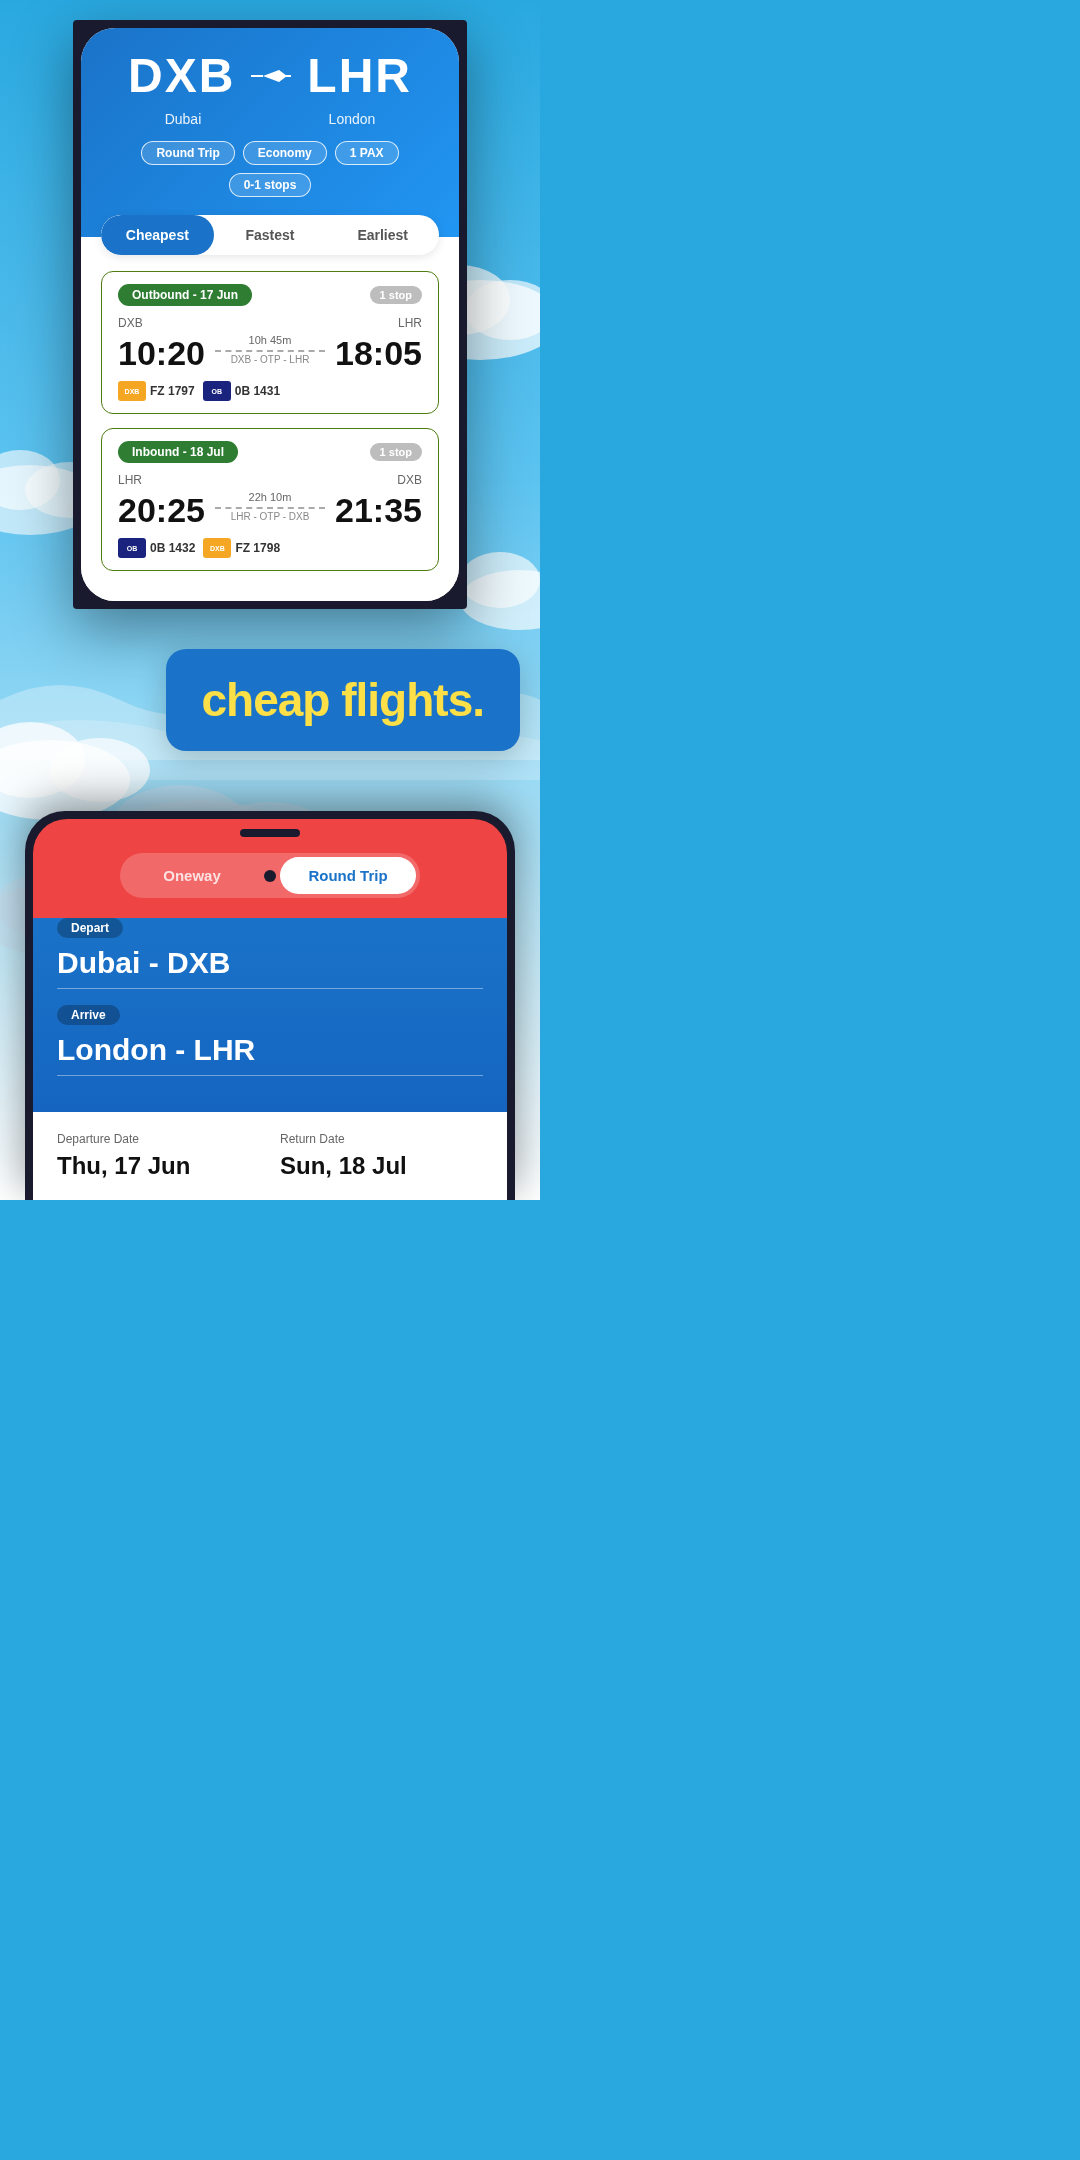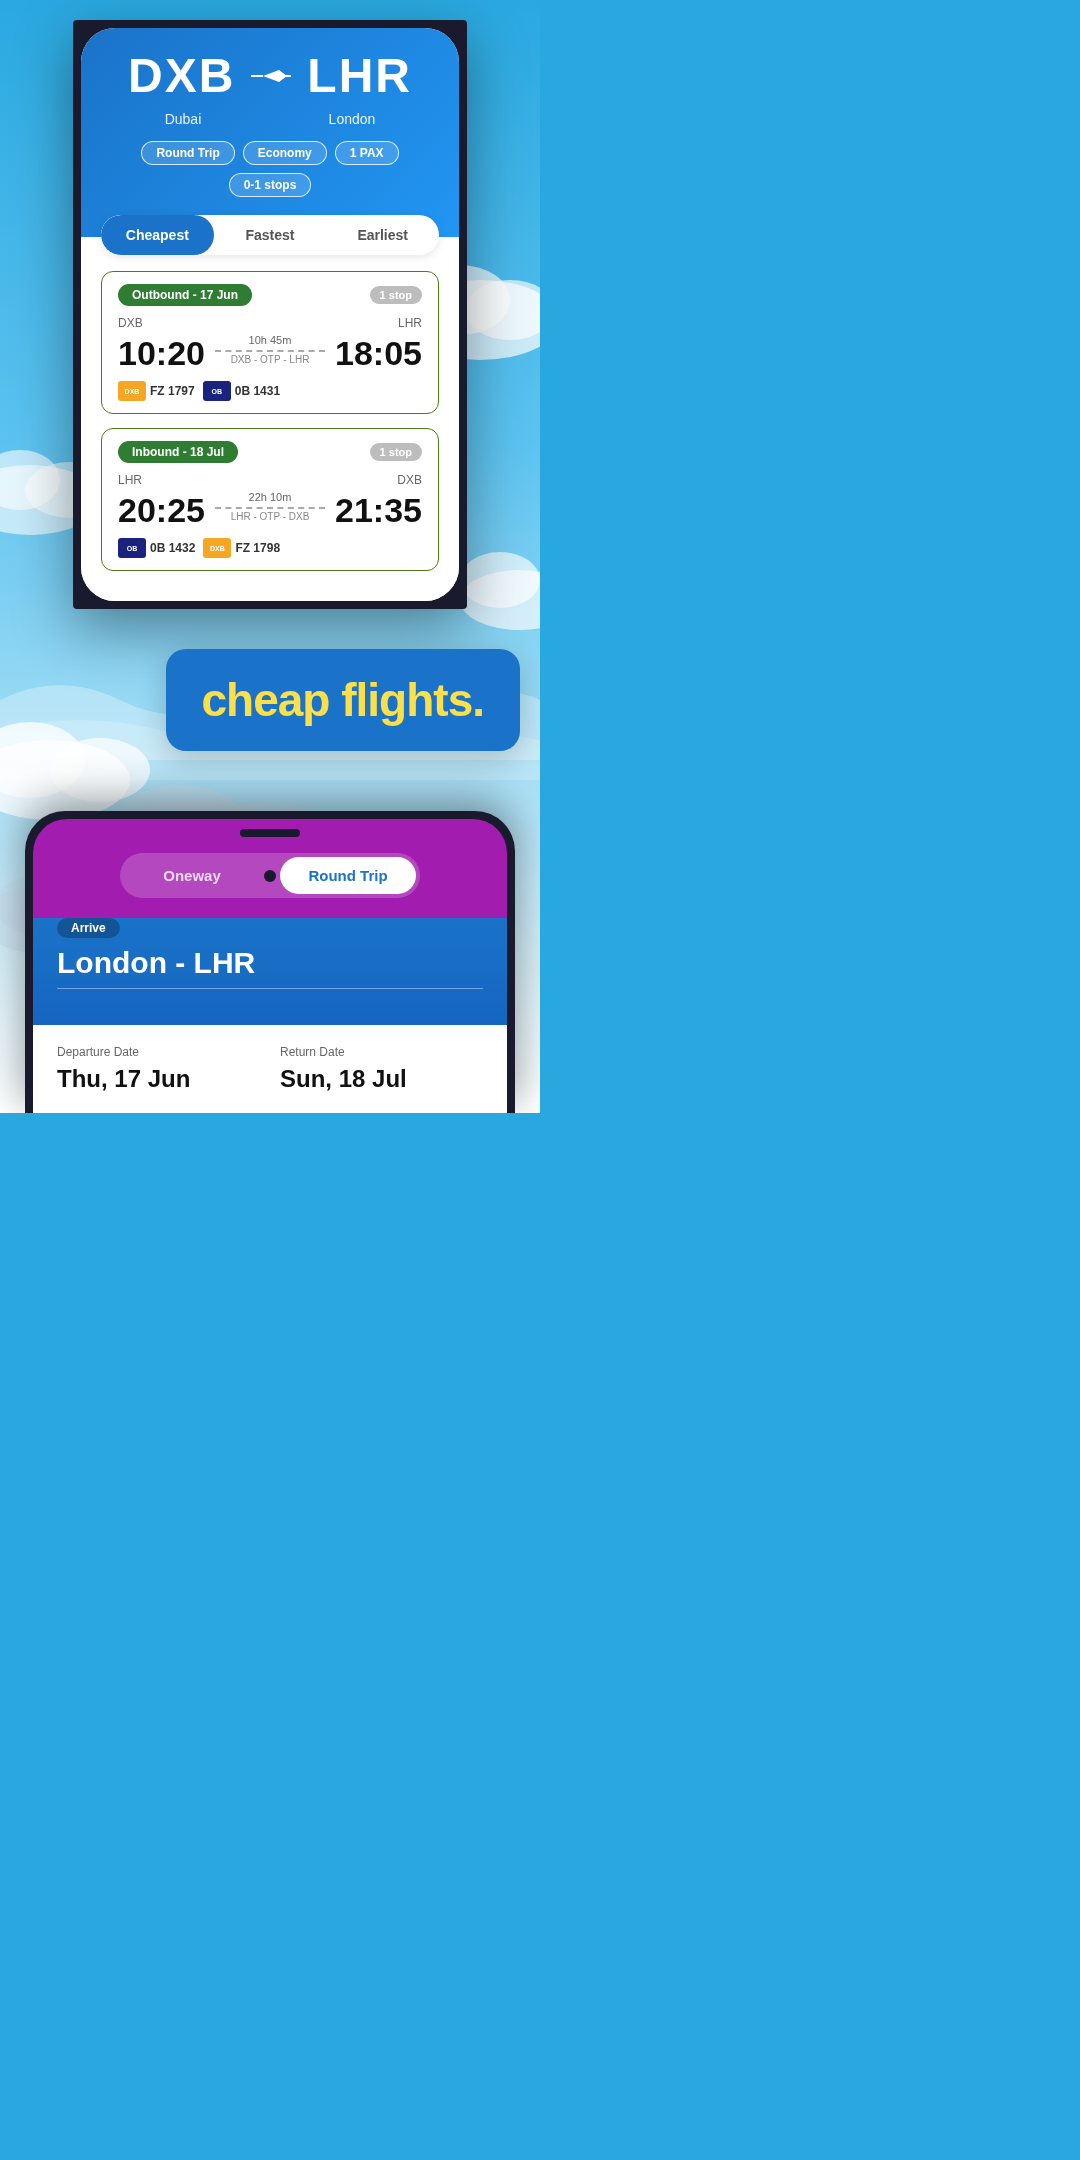--- a/index.html
+++ b/index.html
@@ -279,21 +279,21 @@
 
     .phone2 {
       width: 490px;
       background: #1a1a2e;
       border-radius: 40px 40px 0 0;
       padding: 8px 8px 0;
       box-shadow: 0 -10px 40px rgba(0,0,0,0.4);
     }
 
     .phone2-inner {
-      background: #a21caf;
+      background: #ef4444;
       border-radius: 34px 34px 0 0;
       overflow: hidden;
       padding-bottom: 0;
     }
 
     
     .notch-bar {
       display: flex;
       justify-content: center;
       padding: 10px 0 6px;
@@ -566,20 +566,24 @@
       <div class="toggle-row">
         <div class="toggle-container">
           <div class="toggle-btn inactive">Oneway</div>
           <div class="toggle-dot"></div>
           <div class="toggle-btn active2">Round Trip</div>
         </div>
       </div>
 
       <div class="form-area">
 
+        <div class="form-group">
+          <div class="form-label-badge">Depart</div>
+          <div class="form-value">Dubai - DXB</div>
+        </div>
 
         <div class="form-group">
           <div class="form-label-badge">Arrive</div>
           <div class="form-value">London - LHR</div>
         </div>
 
       </div>
 
       <div class="date-row">
         <div class="date-col">

